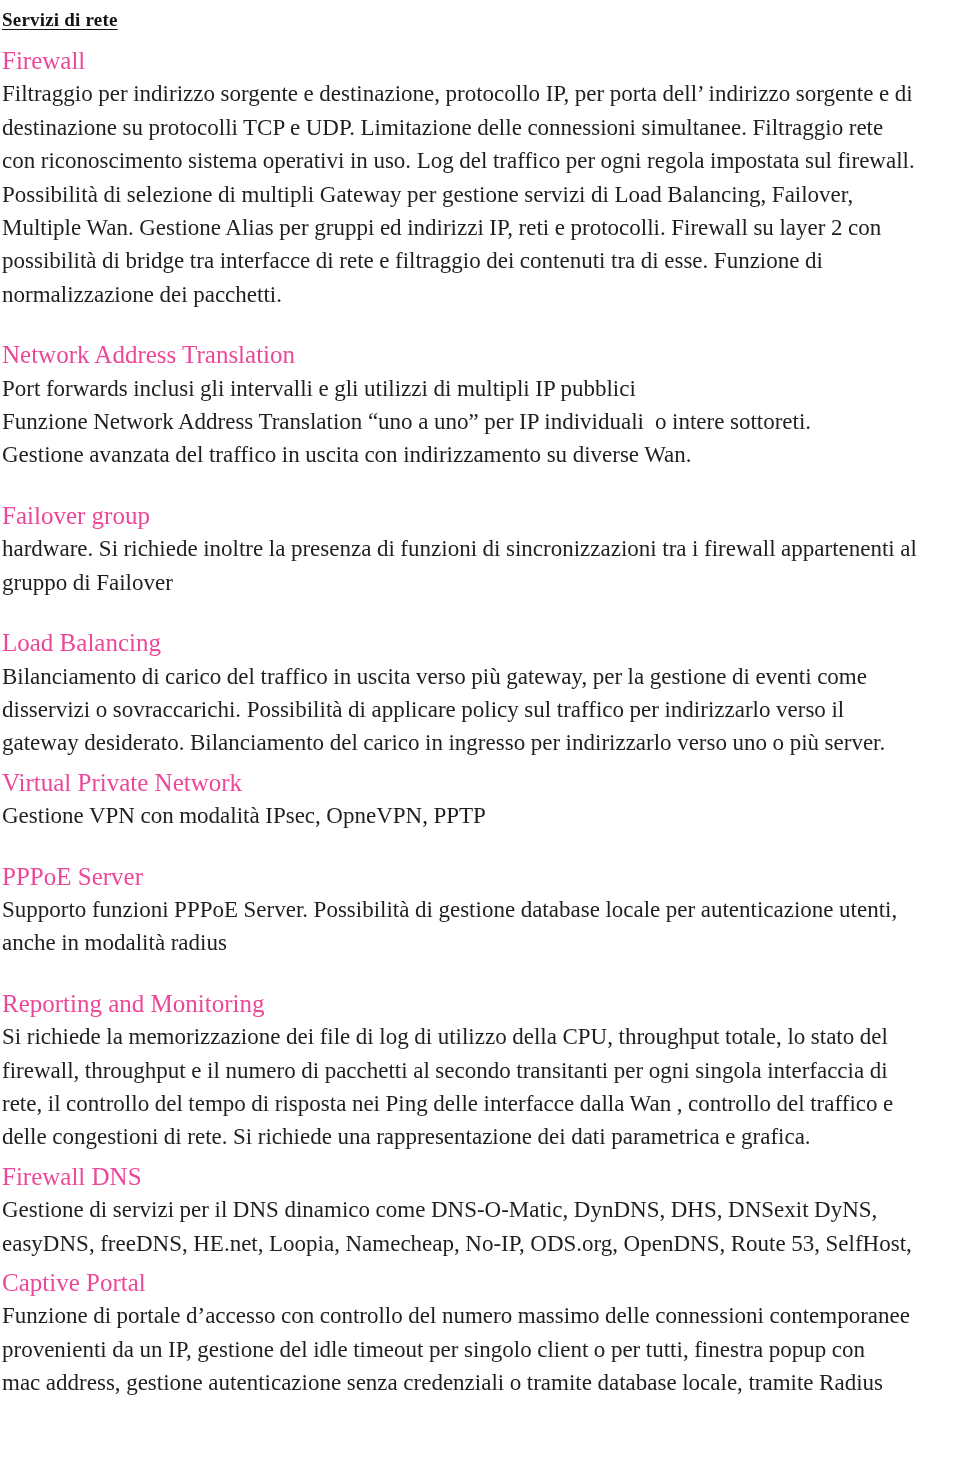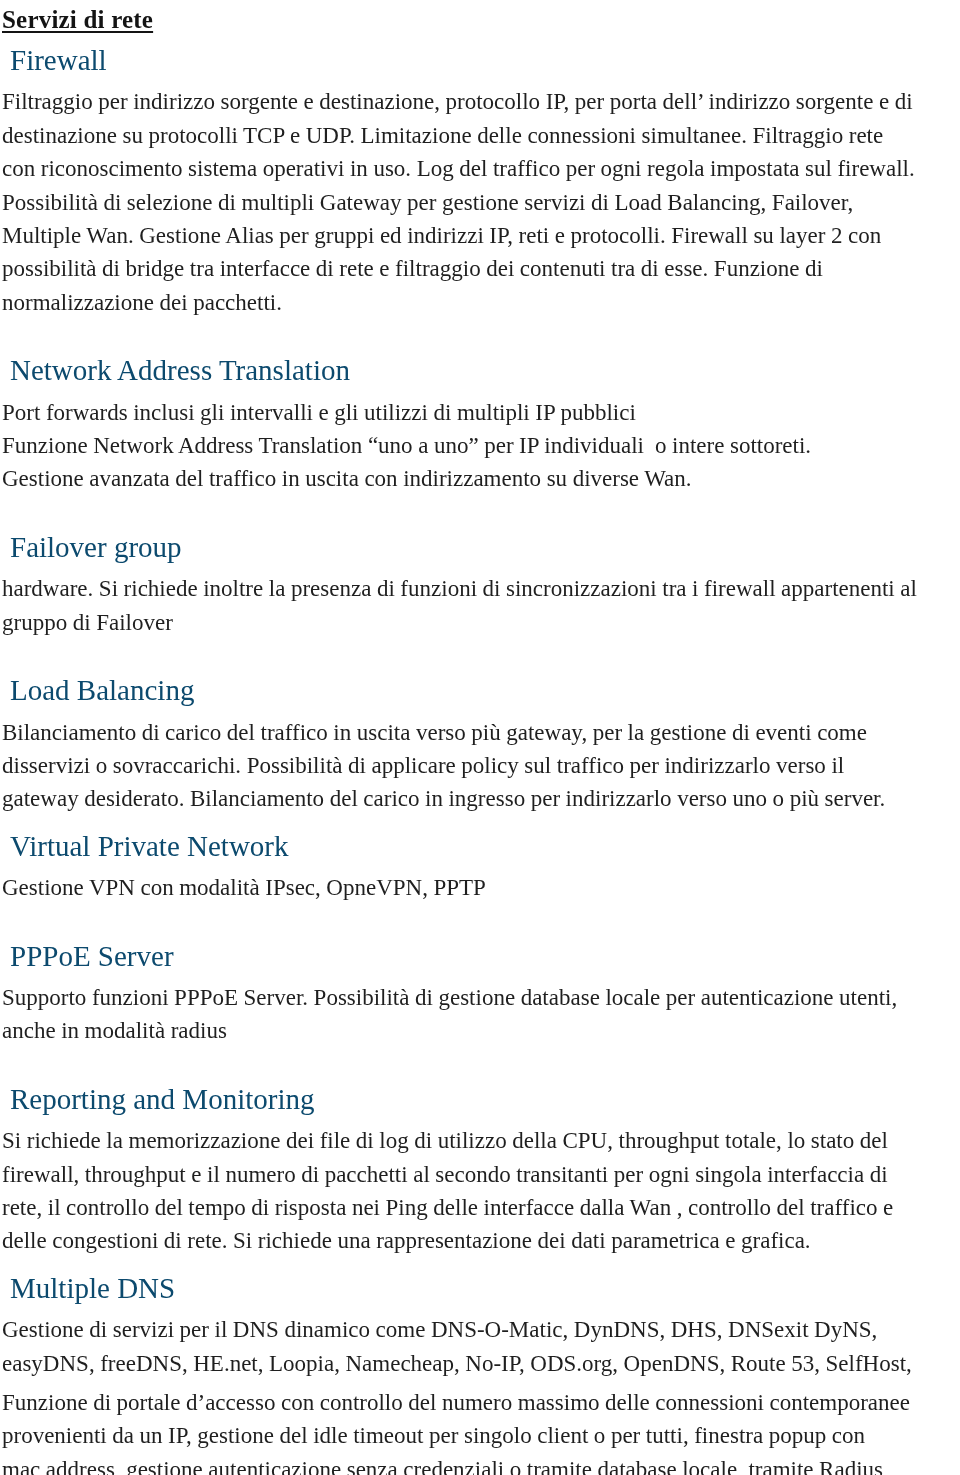--- a/index.html
+++ b/index.html
@@ -22,44 +22,44 @@
     padding: 0;
     box-sizing: border-box;
   }
   .doc-body {
     position: absolute;
     left: 2px;
     top: 4px;
     width: 958px;
   }
   .doc-title {
-    font-size: 25px;
+    font-size: 19px;
     font-weight: bold;
     text-decoration: underline;
     text-underline-offset: 3px;
     line-height: 31px;
     letter-spacing: 0.2px;
     margin: 0 0 9px 0;
     color: #141414;
   }
   .section {
     margin: 0;
   }
   .gap {
     height: 27px;
   }
   .gap-sm {
     height: 6px;
   }
   .heading {
-    font-size: 29px;
+    font-size: 25px;
     line-height: 33.4px;
     font-weight: normal;
-    color: #0c4a6e;
-    margin: 8px;
+    color: #ec4899;
+    margin: 0;
     white-space: nowrap;
   }
   .para {
     font-size: 23px;
     line-height: 33.4px;
     font-weight: normal;
     color: #1f1f1f;
     margin: 0;
     text-align: left;
     word-spacing: -0.2px;
@@ -149,30 +149,31 @@
         <span class="ln">Si richiede la memorizzazione dei file di log di utilizzo della CPU, throughput totale, lo stato del</span>
         <span class="ln">firewall, throughput e il numero di pacchetti al secondo transitanti per ogni singola interfaccia di</span>
         <span class="ln">rete, il controllo del tempo di risposta nei Ping delle interfacce dalla Wan , controllo del traffico e</span>
         <span class="ln">delle congestioni di rete. Si richiede una rappresentazione dei dati parametrica e grafica.</span>
       </div>
     </div>
 
     <div class="gap-sm"></div>
 
     <div class="section">
-      <div class="heading">Multiple DNS</div>
+      <div class="heading">Firewall DNS</div>
       <div class="para">
         <span class="ln">Gestione di servizi per il DNS dinamico come DNS-O-Matic, DynDNS, DHS, DNSexit DyNS,</span>
         <span class="ln">easyDNS, freeDNS, HE.net, Loopia, Namecheap, No-IP, ODS.org, OpenDNS, Route 53, SelfHost,</span>
       </div>
     </div>
 
     <div class="gap-sm"></div>
 
     <div class="section">
+      <div class="heading">Captive Portal</div>
       <div class="para">
         <span class="ln">Funzione di portale d’accesso con controllo del numero massimo delle connessioni contemporanee</span>
         <span class="ln">provenienti da un IP, gestione del idle timeout per singolo client o per tutti, finestra popup con</span>
         <span class="ln">mac address, gestione autenticazione senza credenziali o tramite database locale, tramite Radius</span>
 
       </div>
     </div>
 
   </div>
 </div>

